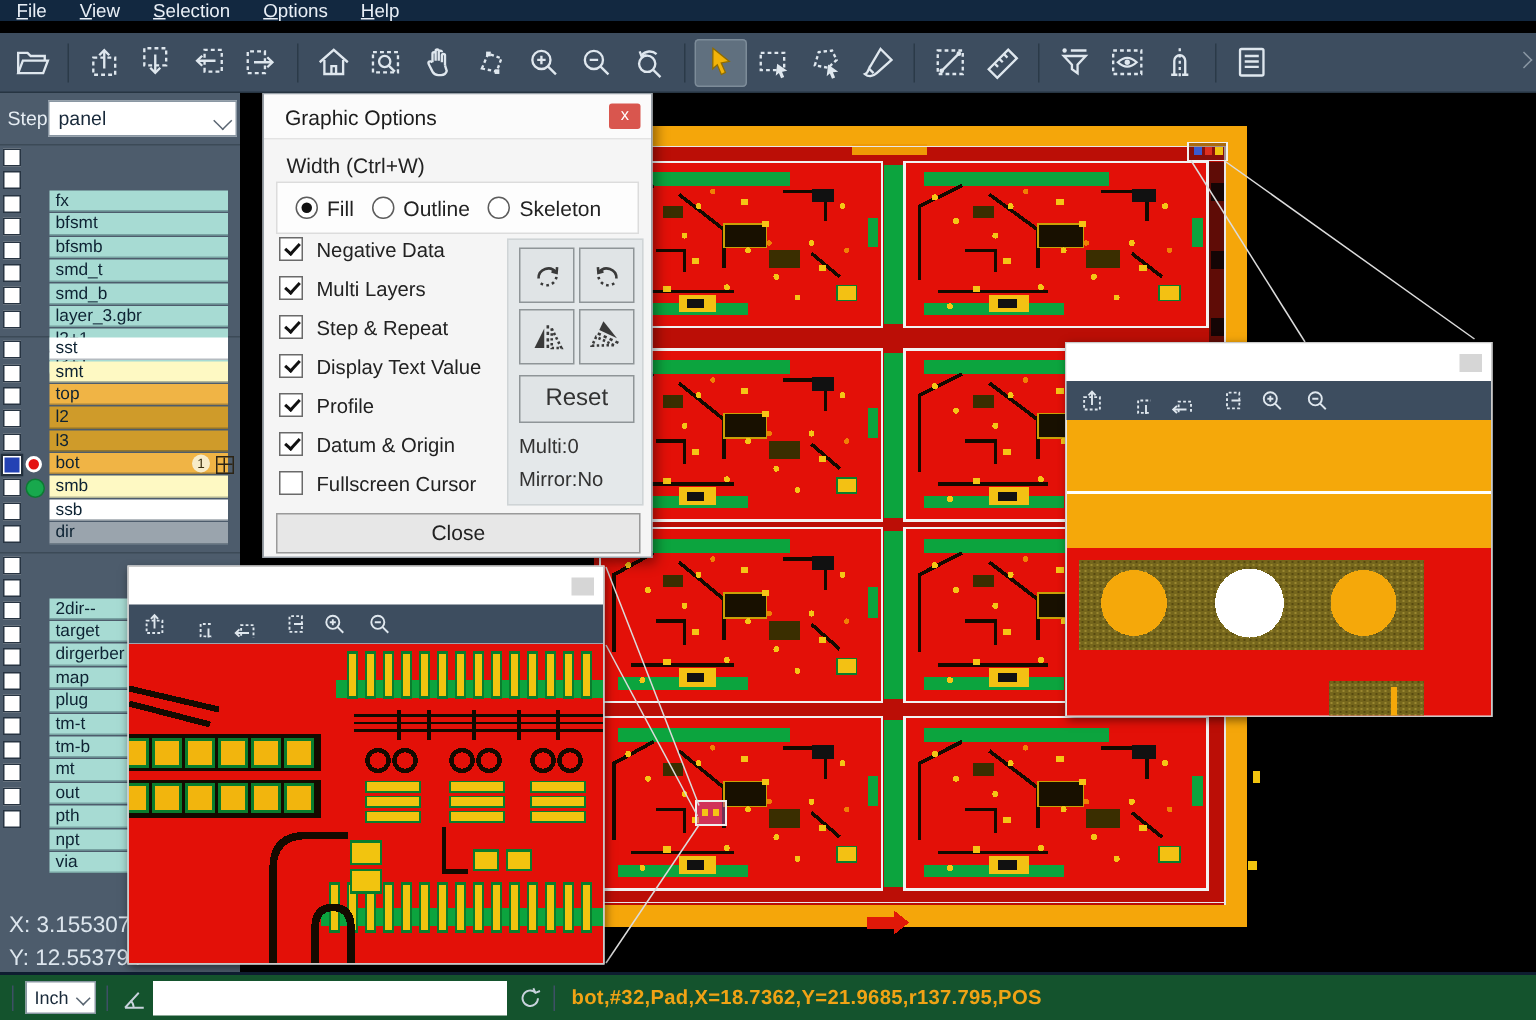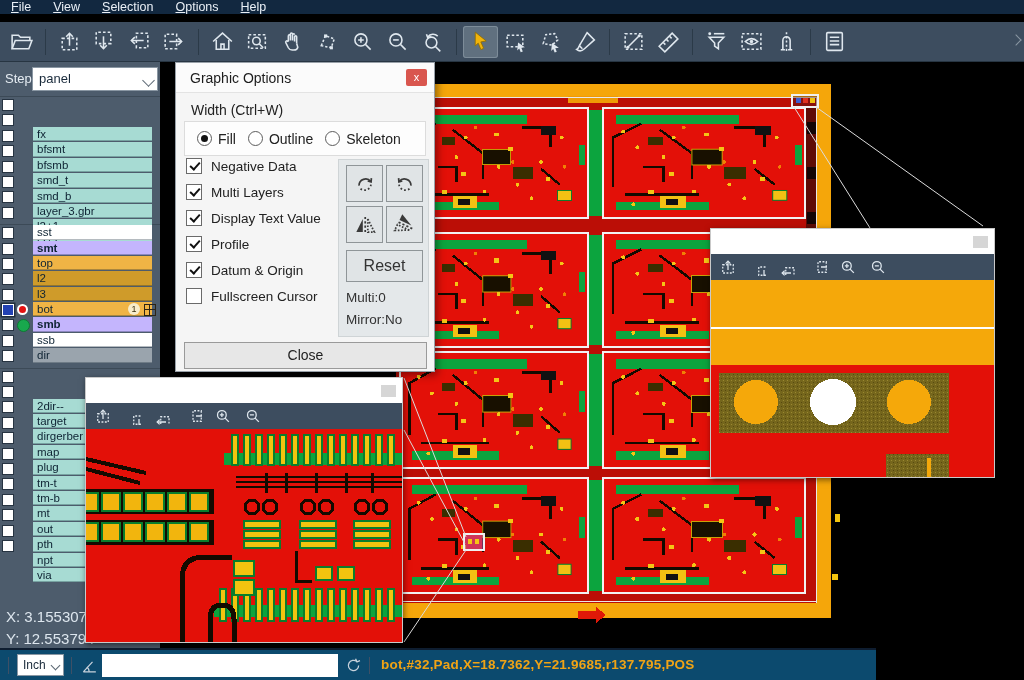--- a/index.html
+++ b/index.html
@@ -25,21 +25,21 @@
   .combo-chev{position:absolute;right:4px;top:8px;width:8px;height:8px;border-right:1.6px solid #5a6672;border-bottom:1.6px solid #5a6672;transform:rotate(45deg);}
   .layers{position:absolute;left:0;top:34px;width:160px;}
   .lgroup{margin-bottom:4px;border-top:1px solid #3c4a57;}
   .lrow{position:relative;height:15.4px;}
   .cb{position:absolute;left:2px;top:2px;width:10px;height:10px;background:#fff;border:1.5px solid #273442;box-sizing:content-box;}
   .cb.cb-filled{background:#2342b4;border-color:#fff;box-shadow:0 0 0 1.5px #222f3c;}
   .dot{position:absolute;left:17px;top:2px;border-radius:50%;}
   .dot-red{width:7px;height:7px;background:#e41212;border:2.5px solid #fff;}
   .dot-green{width:11px;height:11px;background:#18a84d;border:1px solid #0d7a33;}
   .lbl{position:absolute;left:33px;top:0;width:119px;height:14.4px;font-size:11.5px;line-height:14.5px;padding-left:4px;box-sizing:border-box;color:#0e2333;border-bottom:1px solid rgba(10,30,45,.3);}
-  .bg-teal{background:#a7dbd3;margin-top:30px;} .bg-white{background:#ffffff;} .bg-green{background:#c4b5fd;font-weight:bold;}
+  .bg-teal{background:#a7dbd3;margin-top:30px;} .bg-white{background:#ffffff;} .bg-green{background:#fef9c3;}
   .bg-amber{background:#f0b445;} .bg-gold{background:#cf9b2a;} .bg-gray{background:#9aa4ad;}
   .badge{position:absolute;right:20px;top:1px;width:12px;height:12px;border-radius:50%;background:#f7ecca;color:#3a2f10;font-size:9px;line-height:12px;text-align:center;}
   .gridicon{position:absolute;right:4px;top:2px;width:10px;height:10px;border:1.2px solid #2c2415;background:
     linear-gradient(#2c2415,#2c2415) 50% 0/1.2px 100% no-repeat,
     linear-gradient(#2c2415,#2c2415) 0 50%/100% 1.2px no-repeat;}
   .coord{position:absolute;left:6px;color:#dde6ee;font-size:15px;}
   
   .canvas{left:160px;top:62px;width:864px;height:586px;z-index:1;background:#000;}
   
   .dialog{left:175px;top:62px;width:260px;height:310px;background:#f5f5f5;border:1px solid #98a0a8;box-sizing:border-box;z-index:5;box-shadow:2px 3px 8px rgba(0,0,0,.45);}
@@ -67,21 +67,21 @@
   
   .mag{background:#fff;border:1px solid #c9c9c9;box-sizing:border-box;z-index:6;box-shadow:1px 2px 6px rgba(0,0,0,.5);}
   .mag-bl{left:85px;top:377px;width:318px;height:266px;}
   .mag-r{left:710px;top:228px;width:285px;height:250px;}
   .mag-title{position:absolute;left:0;top:0;width:100%;height:25px;background:#fff;}
   .mag-btn{position:absolute;right:6px;top:7px;width:15px;height:12px;background:#d6d6d6;}
   .mag-toolbar{position:absolute;left:0;top:25px;width:100%;height:26px;background:#3d4d5f;display:flex;align-items:center;padding-left:8px;box-sizing:border-box;gap:12px;}
   .mag-toolbar svg{width:18px;height:18px;stroke:#dfe7ee;fill:none;stroke-width:1.7;}
   .mag-content{position:absolute;left:0;top:51px;}
   
-  .statusbar{left:0;top:648px;width:876px;height:32px;background:#0c4a6e;z-index:8;border-top:2px solid #0e1d30;box-sizing:border-box;}
+  .statusbar{left:0;top:648px;width:1024px;height:32px;background:#14532d;z-index:8;border-top:2px solid #0e1d30;box-sizing:border-box;}
   .sbar-sep{position:absolute;top:7px;width:1px;height:17px;background:#3e5066;}
   .unit-combo{position:absolute;left:17px;top:4px;width:47px;height:22px;background:#fff;border:1px solid #8a97a3;box-sizing:border-box;}
   .unit-combo .val{position:absolute;left:5px;top:3px;font-size:12px;color:#1a2a3a;}
   .unit-combo .combo-chev{right:4px;top:7px;width:6px;height:6px;}
   .angle-icon{position:absolute;left:80px;top:6px;width:20px;height:20px;stroke:#c8d2dc;fill:none;stroke-width:1.5;}
   .cmd-input{position:absolute;left:102px;top:4px;width:236px;height:23px;background:#fff;border:none;box-sizing:border-box;font-size:12px;padding:0 4px;}
   .refresh-icon{position:absolute;left:344px;top:6px;width:19px;height:19px;stroke:#c8d2dc;fill:none;stroke-width:1.6;}
   .sel-info{position:absolute;left:381px;top:0;line-height:30px;font-size:13.5px;font-weight:600;color:#f0a315;letter-spacing:.2px;}
   .overflow-chev{position:absolute;right:4px;top:14px;width:7px;height:7px;border-right:1.4px solid #8a97a3;border-top:1.4px solid #8a97a3;transform:rotate(45deg);}
 </style>
@@ -695,20 +695,26 @@
       <div class="chk-row">
       <span class="chk">
           <span class="tick"></span>
         </span>
       <span class="chk-label">Multi Layers</span>
     </div>
       <div class="chk-row">
       <span class="chk">
           <span class="tick"></span>
         </span>
+      <span class="chk-label">Step &amp; Repeat</span>
+    </div>
+      <div class="chk-row">
+      <span class="chk">
+          <span class="tick"></span>
+        </span>
       <span class="chk-label">Display Text Value</span>
     </div>
       <div class="chk-row">
       <span class="chk">
           <span class="tick"></span>
         </span>
       <span class="chk-label">Profile</span>
     </div>
       <div class="chk-row">
       <span class="chk">

